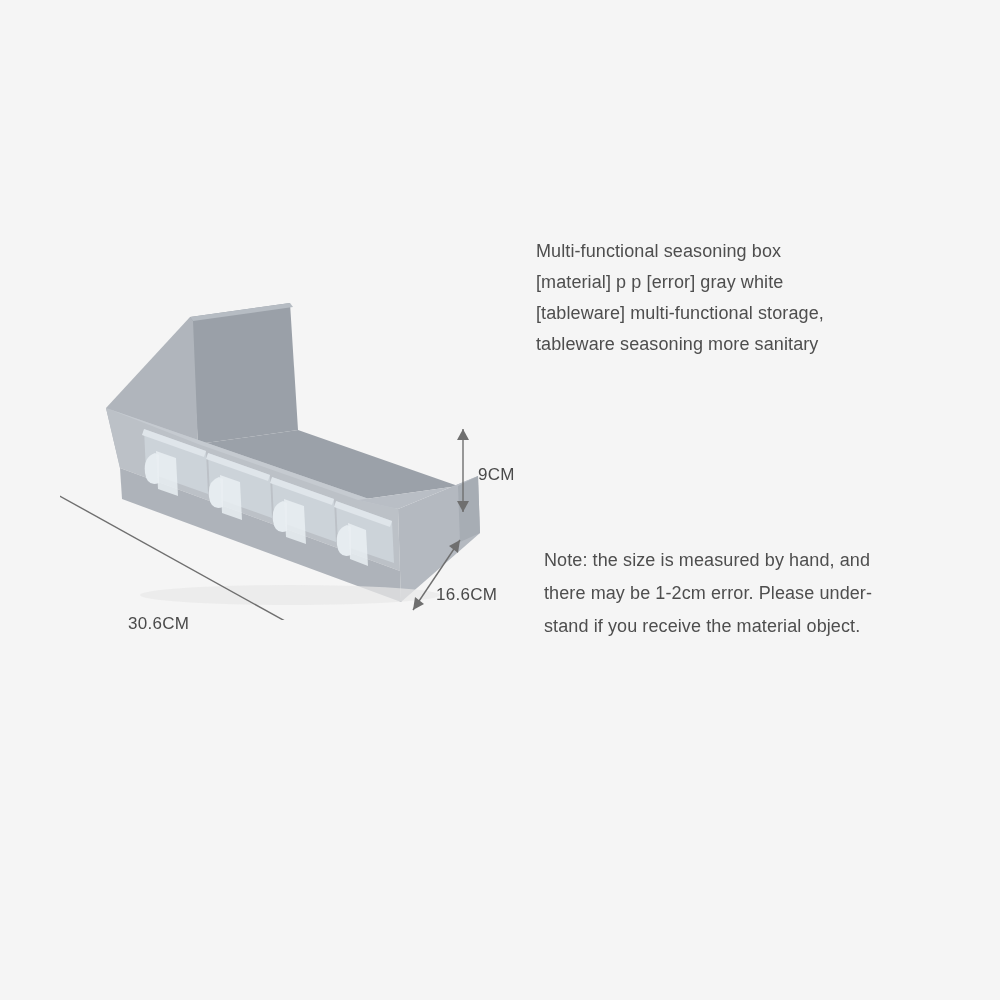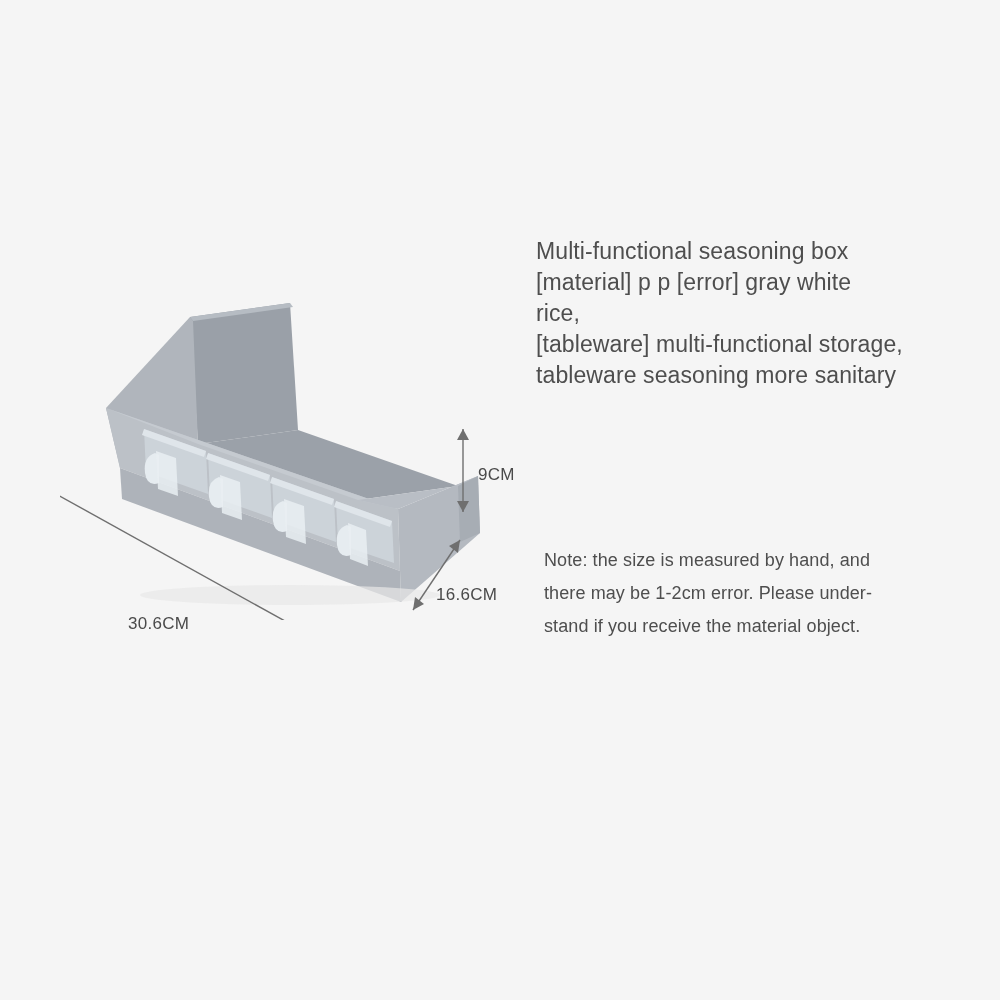--- a/index.html
+++ b/index.html
@@ -48,21 +48,21 @@
 
   
   #text-column {
     position: absolute;
     left: 536px;
     top: 236px;
     width: 450px;
   }
   #description-block {
     color: #4e4e4e;
-    font-size: 23px;
+    font-size: 18px;
     line-height: 31px;
     letter-spacing: 0.1px;
   }
   #description-block .line { display: block; }
 
   #note-block {
     position: absolute;
     left: 536px;
     top: 544px;
     width: 448px;
@@ -155,21 +155,20 @@
   </div>
 
   <div class="dim-label" id="dim-width-label">30.6CM</div>
   <div class="dim-label" id="dim-depth-label">16.6CM</div>
   <div class="dim-label" id="dim-height-label">9CM</div>
 
   <div id="text-column">
     <div id="description-block">
       <span class="line">Multi-functional seasoning box</span>
       <span class="line">[material] p p [error] gray white</span>
-      <span class="line">rice,</span>
       <span class="line">[tableware] multi-functional storage,</span>
       <span class="line">tableware seasoning more sanitary</span>
     </div>
   </div>
 
   <div id="note-block">
     <span class="line">Note: the size is measured by hand, and</span>
     <span class="line">there may be 1-2cm error. Please under-</span>
     <span class="line">stand if you receive the material object.</span>
   </div>

